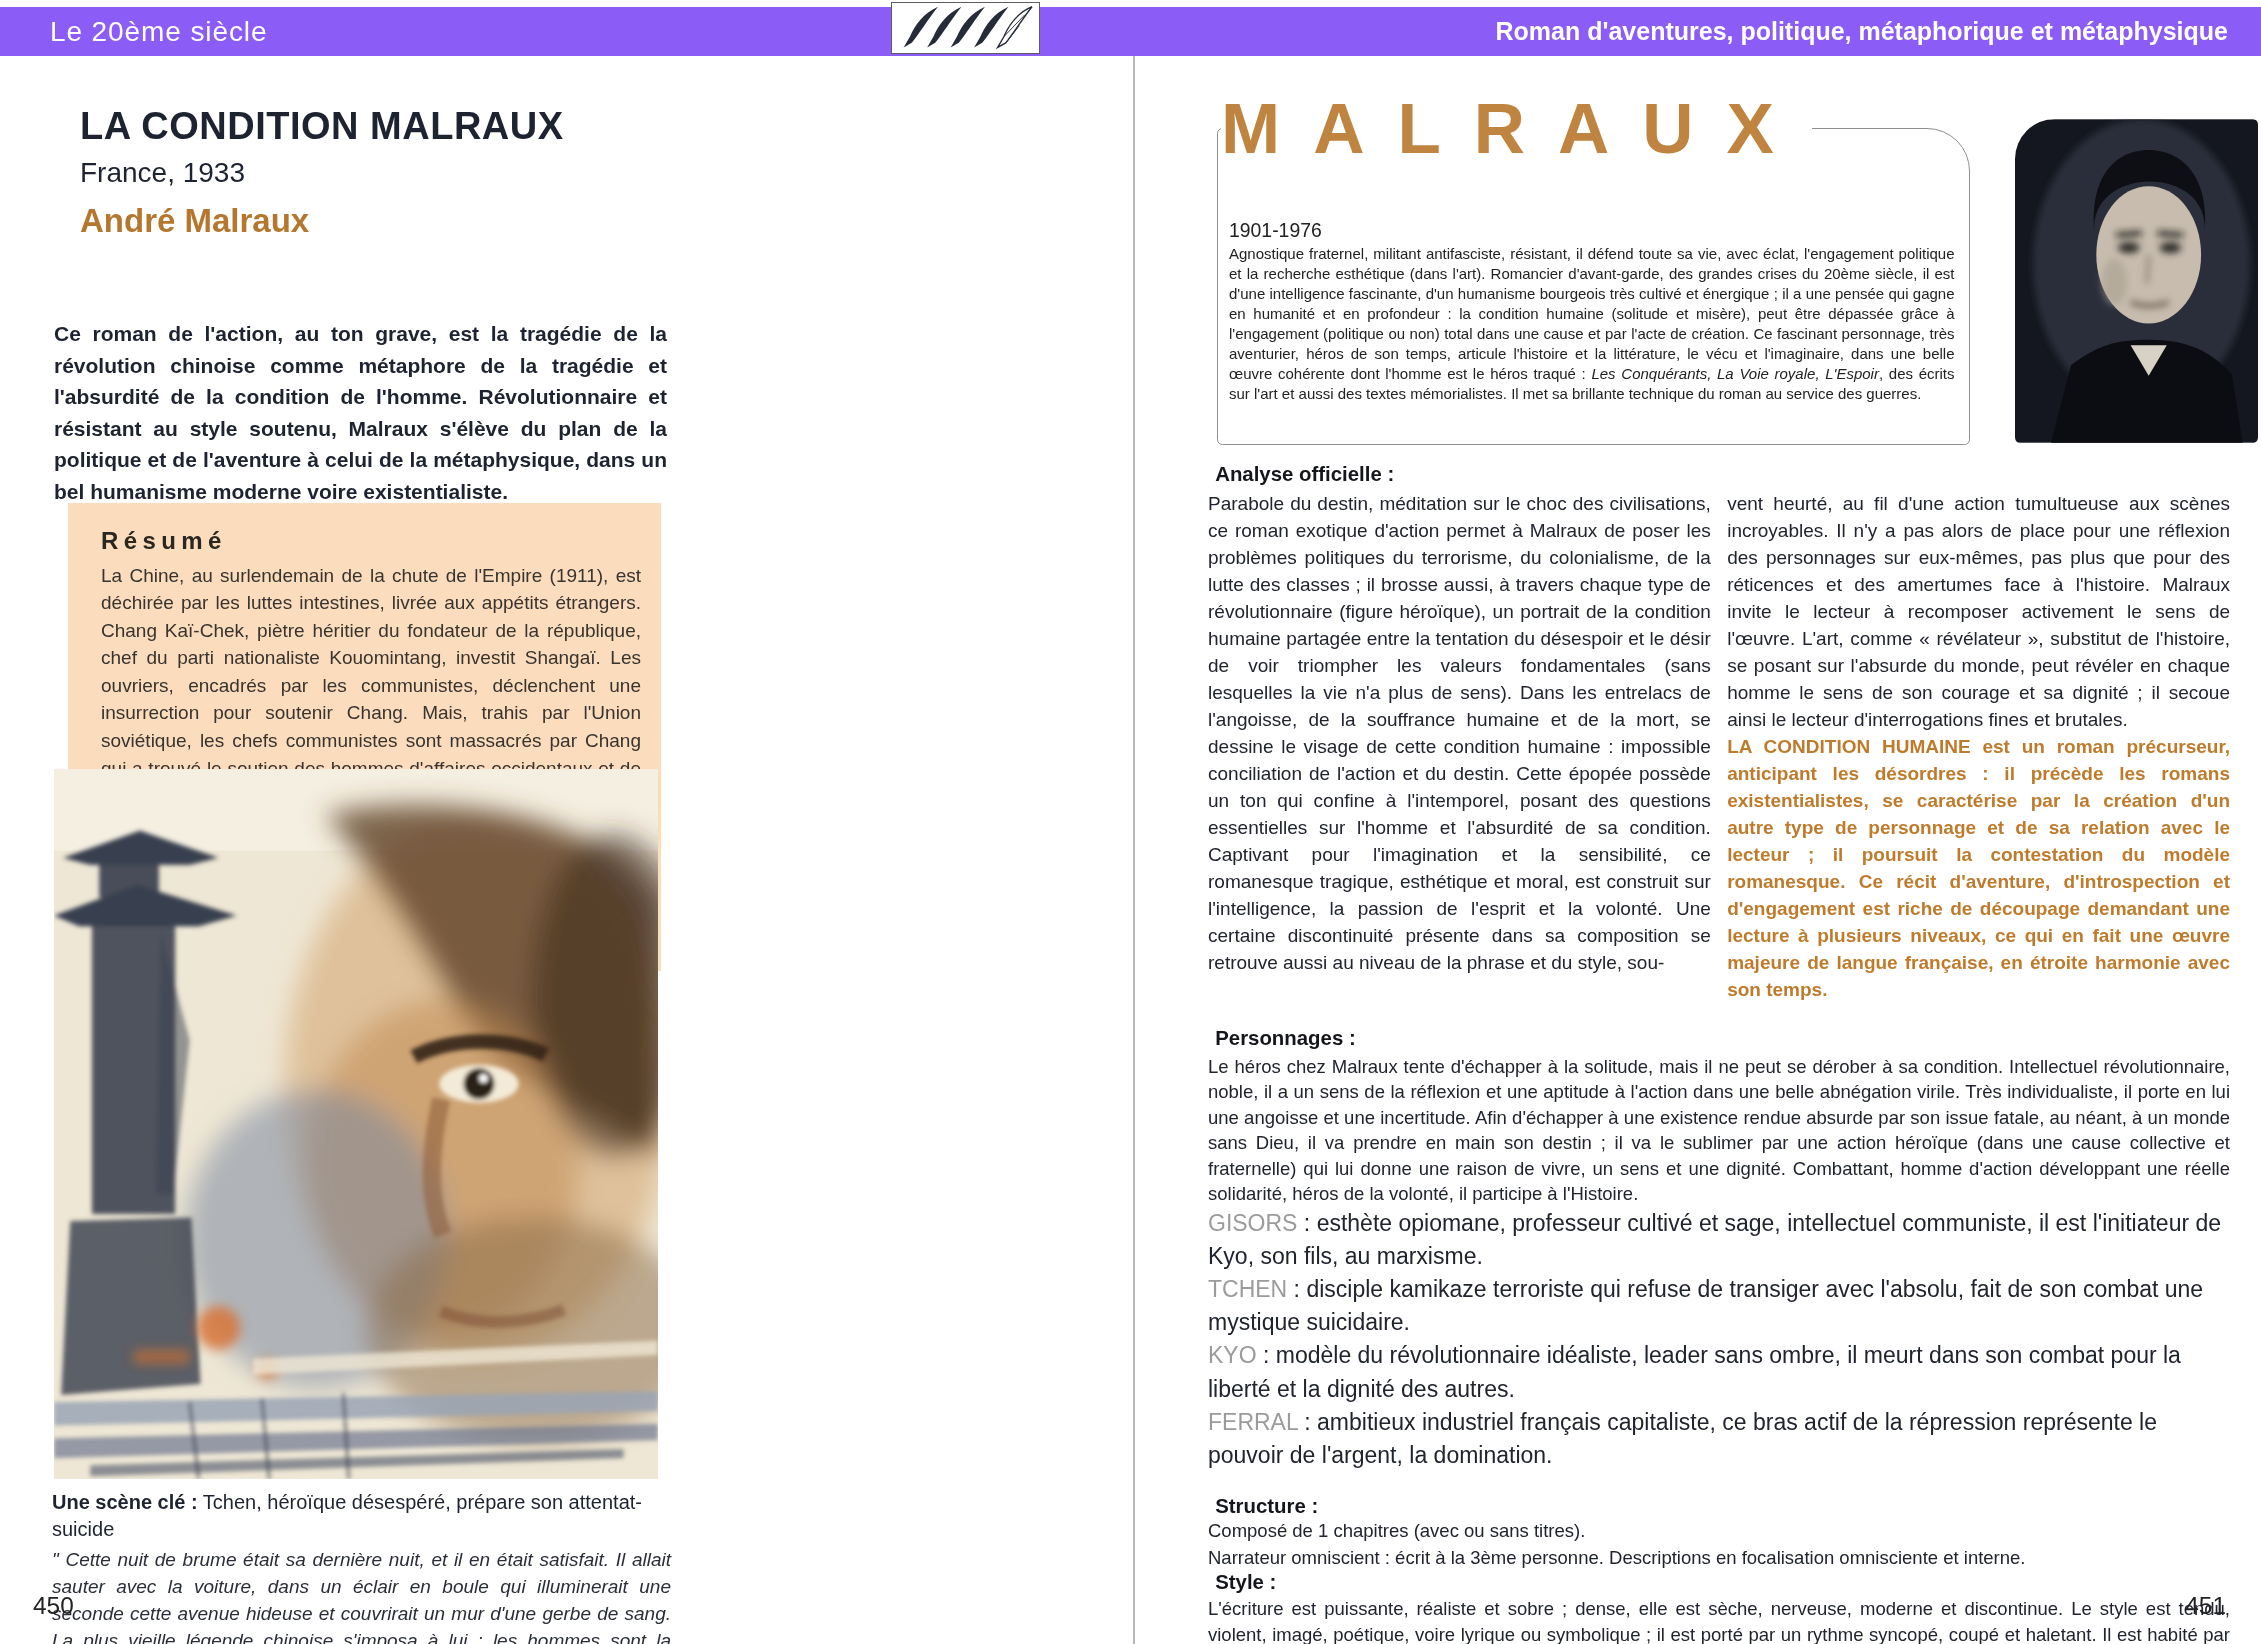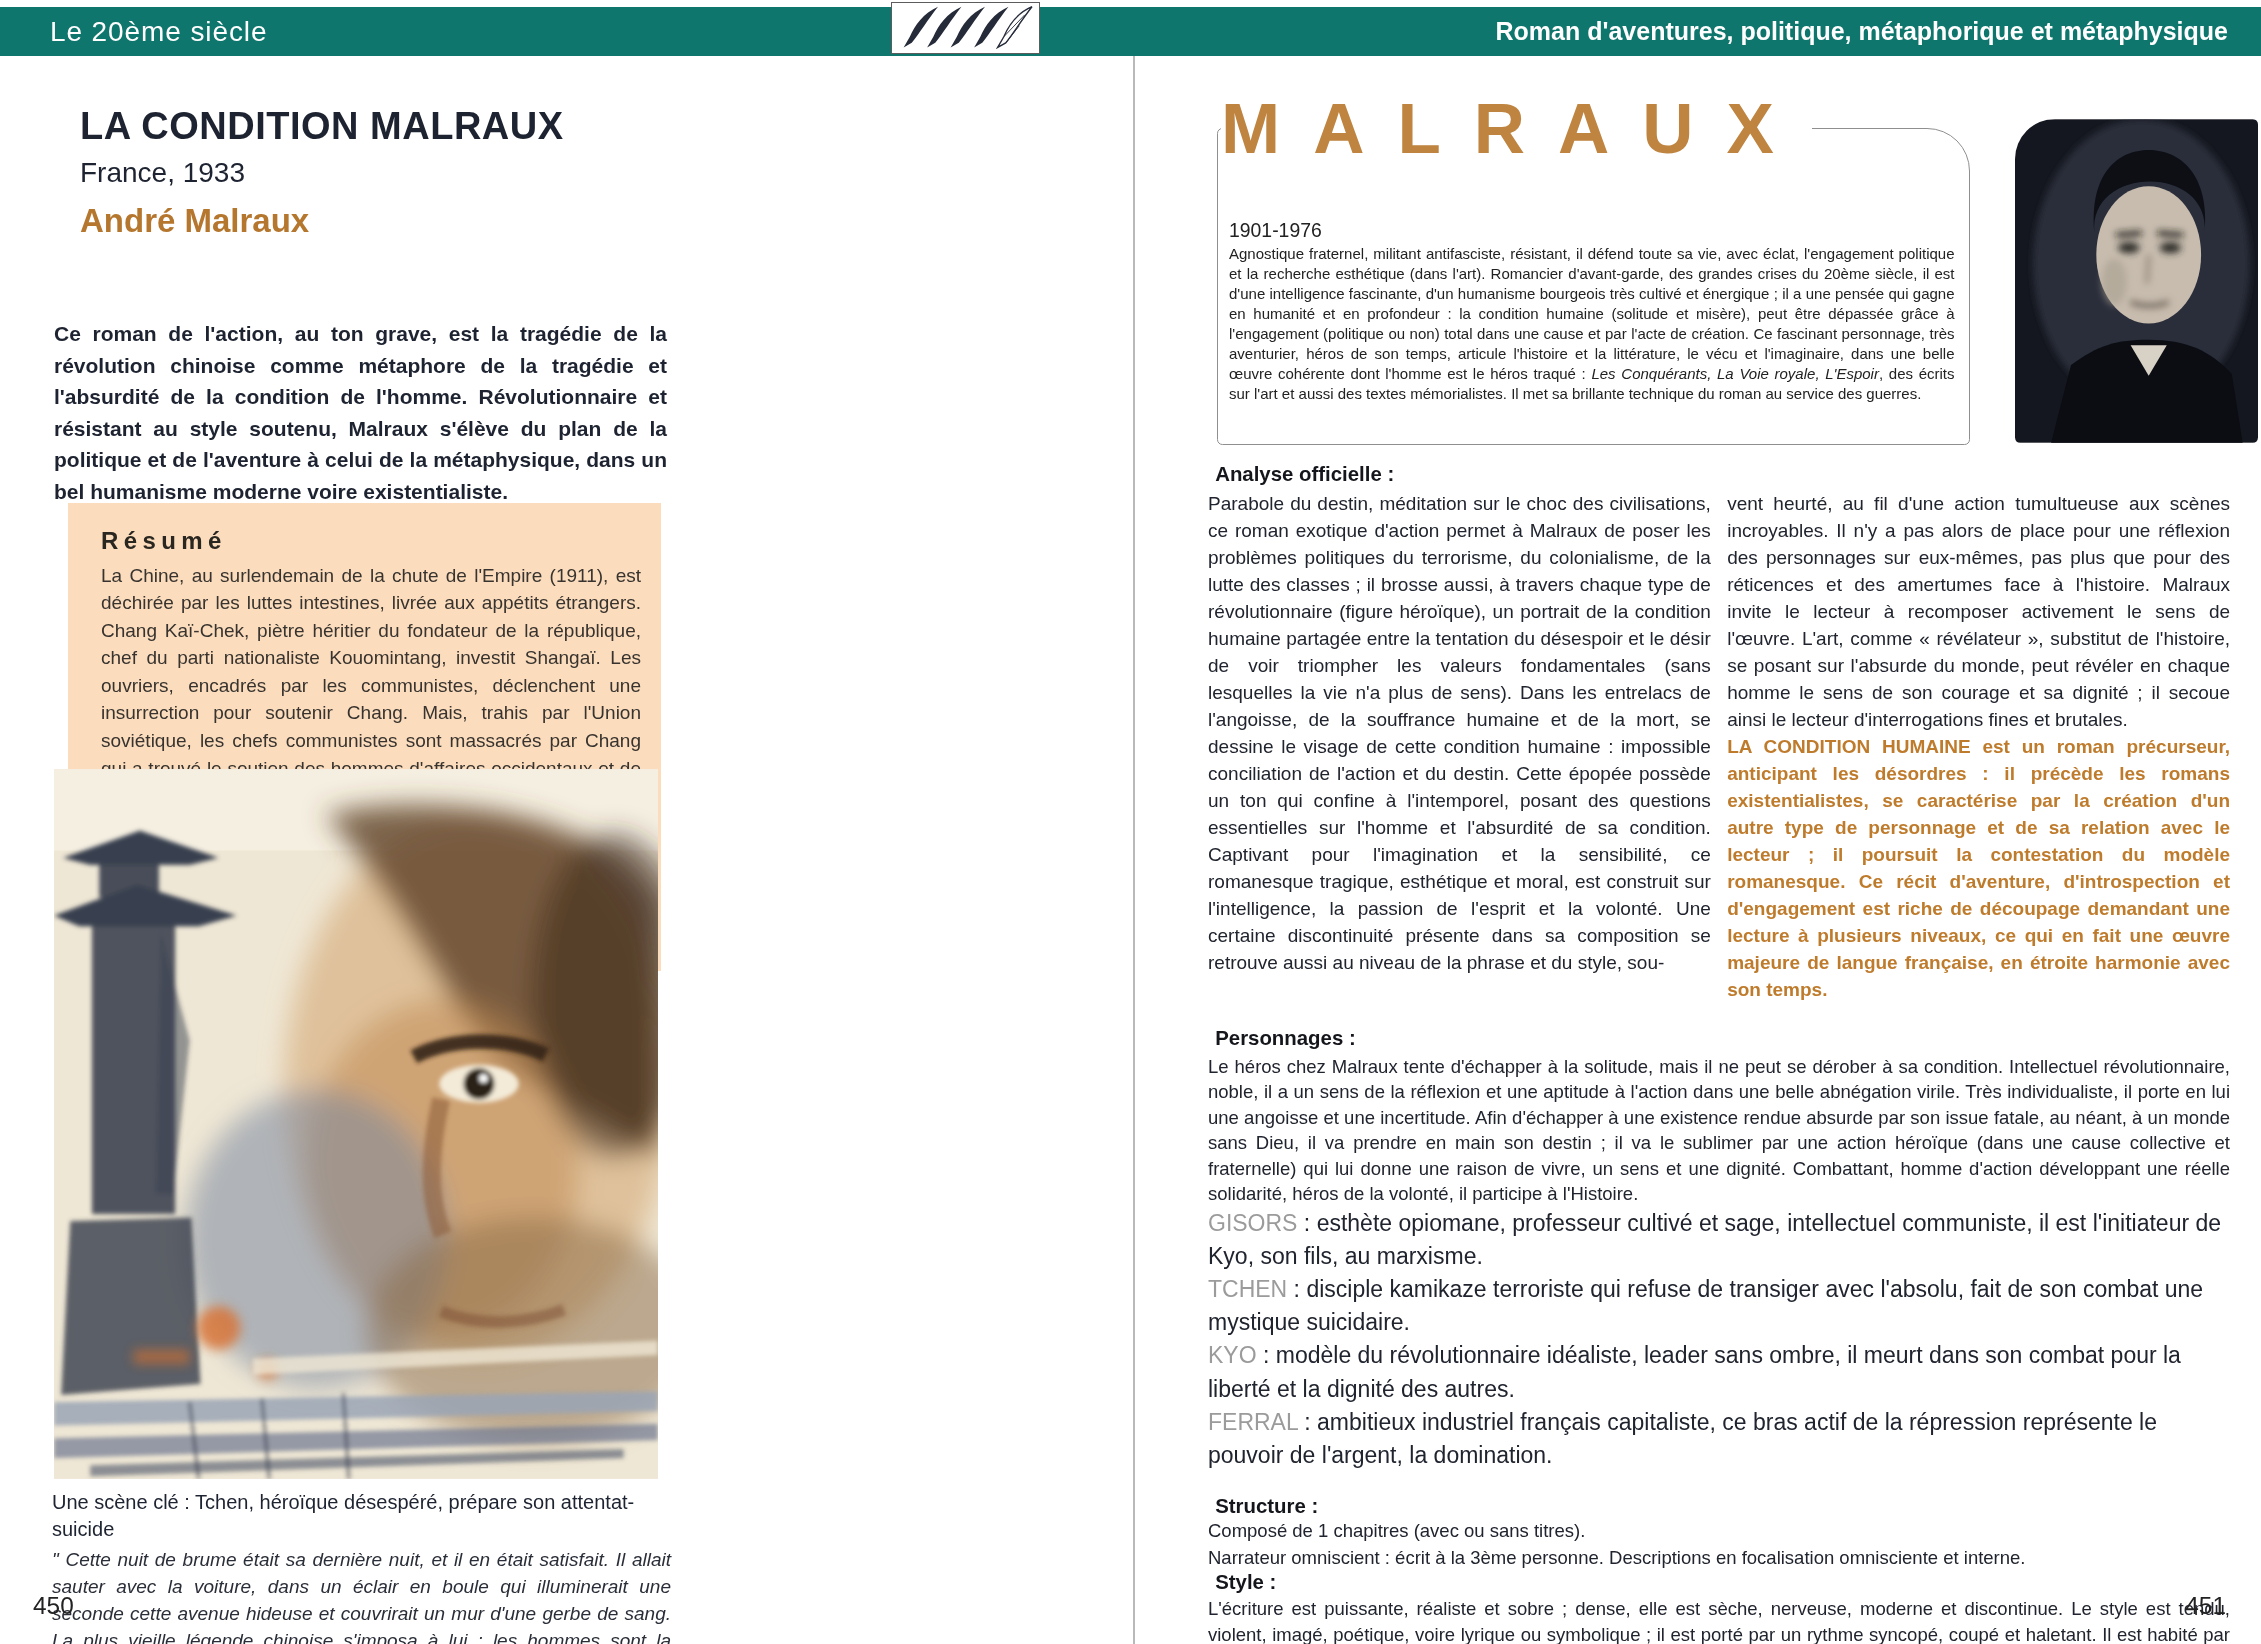--- a/index.html
+++ b/index.html
@@ -1,20 +1,20 @@
 <!DOCTYPE html>
 <html lang="fr" style="font-size:14.5px"><head>
 <meta charset="utf-8">
 <style>
   * { margin:0; padding:0; box-sizing:border-box; }
   body { background:#ffffff; font-family:"Liberation Sans", sans-serif; color:#20242e; }
   .spread { position:relative; width:2262px; height:1645px; background:#fff; overflow:hidden; }
 
   
-  .band { position:absolute; left:0; top:7.2px; width:2262px; height:49px; background:#0f766e; }
+  .band { position:absolute; left:0; top:7.2px; width:2262px; height:49px; background:#8b5cf6; }
   .band .hdr-left { position:absolute; left:50px; top:0; height:49px; line-height:49px;
     color:#fff; font-size:28px; font-weight:400; letter-spacing:0.9px; }
   .band .hdr-right { position:absolute; right:34px; top:0; height:49px; line-height:49px;
     color:#fff; font-size:25px; font-weight:700;text-align:center; }
   .logo-box { position:absolute; left:891px; top:1.8px; width:149px; height:52px;
     background:#fff; border:0.9px solid #5c5c5c; z-index:2; display:flex; align-items:center; justify-content:center; }
   .spine { position:absolute; left:1133px; top:56px; width:1.8px; height:1588px; background:#b9b9b9; }
 
   
   .title-block { position:absolute; left:80px; top:105px; }
@@ -27,21 +27,21 @@
 
   .resume-box { position:absolute; left:68px; top:503px; width:593px; background:#fbddbe;
     padding:23.5px 20px 23.5px 33px; }
   .resume-title { font-size:24px; font-weight:700; letter-spacing:5.4px; color:#2a2620; }
   .resume-text { margin-top:7.2px; font-size:19px; line-height:1.45; text-align:justify; color:#38332e; }
 
   .artwork { position:absolute; left:54px; top:769px; width:604px; height:710px; overflow:hidden; }
 
   .scene { position:absolute; left:52px; top:1489px; width:619px; }
   .scene .lead { font-size:20px; line-height:1.35; color:#1d2330; }
-  .scene .lead b { font-weight:400; }
+  .scene .lead b { font-weight:700; }
   .scene .quote { margin-top:3.6px; font-size:19px; font-style:italic; line-height:1.42;
     text-align:justify; color:#2a2e38; }
 
   .pn-left { position:absolute; left:33px; top:1592px; font-size:24.4px; color:#222; }
   .pn-right { position:absolute; right:36px; top:1592px; font-size:24.4px; color:#222; }
 
   
   .malraux { position:absolute; left:1221px; top:92px; z-index:3; background:#fff;
     font-size:71px; font-weight:700; color:#bf8440; letter-spacing:33px; padding-right:5.4px; line-height:1.05; }
   .bio-box { position:absolute; left:1217px; top:128px; width:753px; height:317px;

